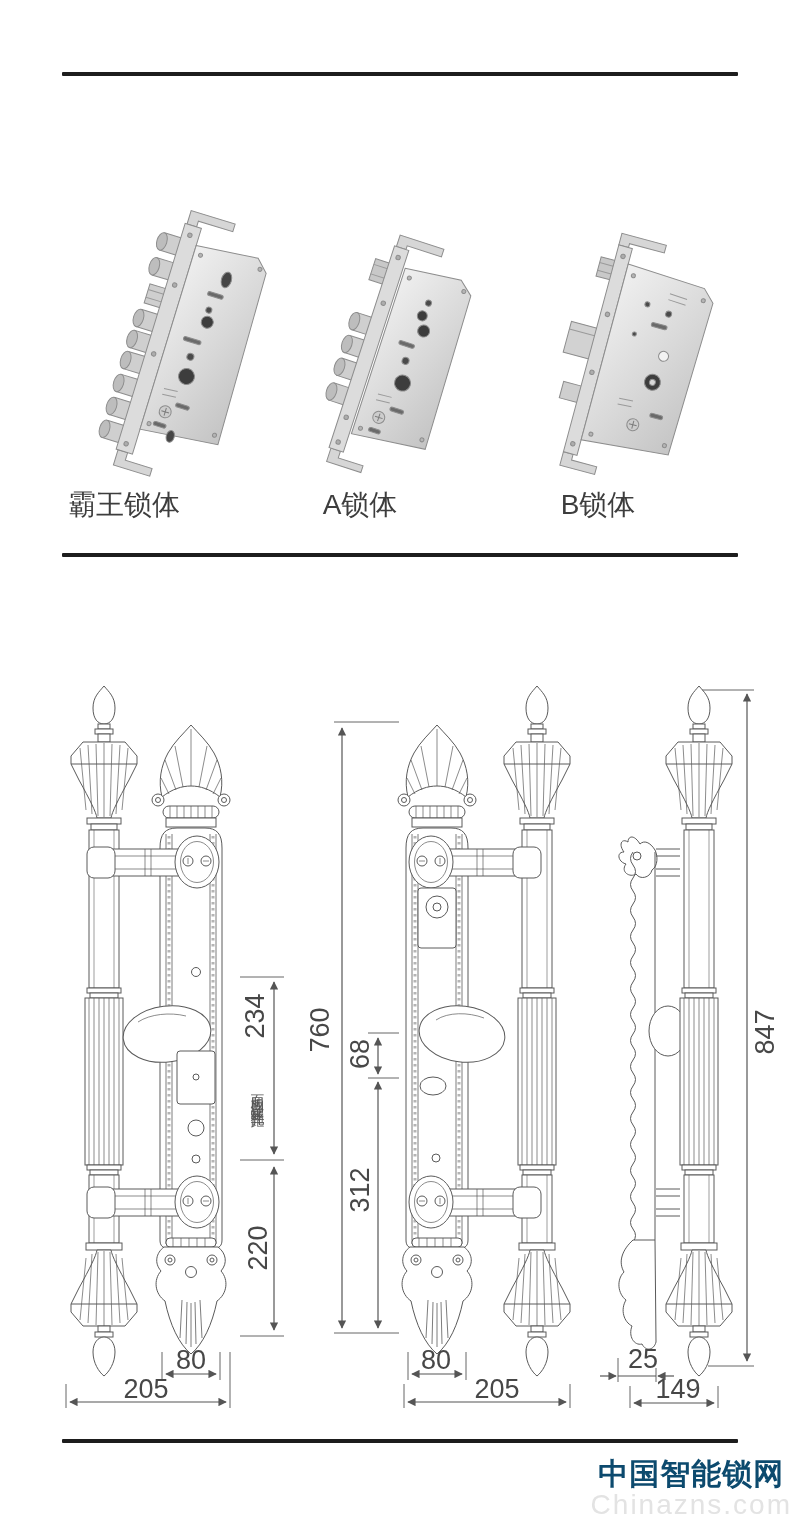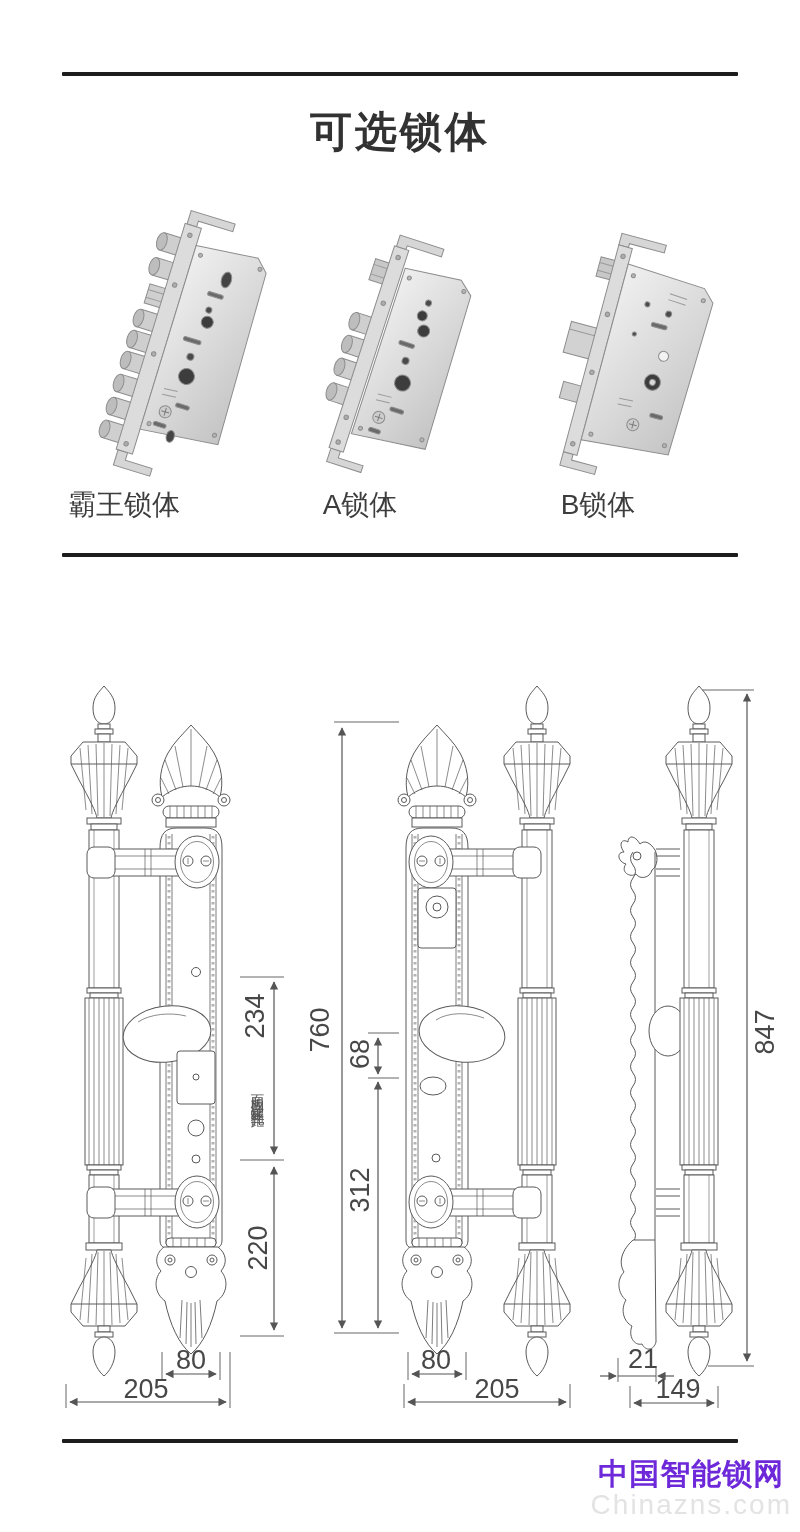--- a/index.html
+++ b/index.html
@@ -8,33 +8,32 @@
   .rule{position:absolute;left:62px;width:676px;height:4px;background:#1d1d1d;border-radius:1px;}
   .heading{position:absolute;left:0;width:800px;text-align:center;font-size:42px;font-weight:bold;
            color:#323232;letter-spacing:3px;margin:0;}
   .lock-caption{position:absolute;font-size:28px;color:#3d3d3d;transform:translateX(-50%);white-space:nowrap;text-align:center;}
   .artsvg{position:absolute;left:0;top:0;}
   .dim-num{position:absolute;font-size:27px;color:#474747;transform:translate(-50%,-50%);white-space:nowrap;}
   .dim-num.rot{transform:translate(-50%,-50%) rotate(-90deg);}
   .screw-note{position:absolute;font-size:13.5px;color:#555;writing-mode:vertical-rl;text-orientation:upright;
               letter-spacing:3px;transform:translate(-50%,-50%);white-space:nowrap;}
   .watermark{position:absolute;right:8px;top:1458px;text-align:center;line-height:1.05;}
-  .watermark .wm1{font-size:30px;font-weight:bold;color:#6d28d9;letter-spacing:1px;text-shadow:0 1px 0 #fff;}
+  .watermark .wm1{font-size:30px;font-weight:bold;color:#0c4a6e;letter-spacing:1px;text-shadow:0 1px 0 #fff;}
   .watermark .wm2{font-size:28px;color:#e3e3e3;letter-spacing:2px;text-shadow:0 1px 0 #fff;}
 </style>
 </head>
 <body>
 
 <div class="page">
 
   <div class="rule" style="top:72px"></div>
   <div class="rule" style="top:553px"></div>
   <div class="rule" style="top:1439px"></div>
 
-  <h1 class="heading" style="top:104px">可选锁体</h1>
 
   <div class="lock-caption" style="left:124px;top:486px">霸王锁体</div>
   <div class="lock-caption" style="left:360px;top:486px">A锁体</div>
   <div class="lock-caption" style="left:598px;top:486px">B锁体</div>
 
   <svg class="artsvg" width="800" height="1532" viewBox="0 0 800 1532">
     <defs>
       <marker id="arw" viewBox="0 0 10 10" refX="9" refY="5" markerWidth="9" markerHeight="7" orient="auto-start-reverse">
           <path d="M0,0 L10,5 L0,10 Z" fill="#555"></path>
         </marker>
@@ -334,21 +333,21 @@
   <div class="screw-note" style="left:257px;top:1096px">面板固定螺丝孔距</div>
   <div class="dim-num rot" style="left:258px;top:1248px">220</div>
   <div class="dim-num rot" style="left:320px;top:1030px">760</div>
   <div class="dim-num rot" style="left:360px;top:1054px">68</div>
   <div class="dim-num rot" style="left:360px;top:1190px">312</div>
   <div class="dim-num rot" style="left:765px;top:1032px">847</div>
   <div class="dim-num" style="left:191px;top:1360px">80</div>
   <div class="dim-num" style="left:146px;top:1389px">205</div>
   <div class="dim-num" style="left:436px;top:1360px">80</div>
   <div class="dim-num" style="left:497px;top:1389px">205</div>
-  <div class="dim-num" style="left:643px;top:1359px">21</div>
+  <div class="dim-num" style="left:643px;top:1359px">25</div>
   <div class="dim-num" style="left:678px;top:1389px">149</div>
 
   <div class="watermark">
     <div class="wm1">中国智能锁网</div>
     <div class="wm2">Chinazns.com</div>
   </div>
 
 </div>
 
 </body></html>

